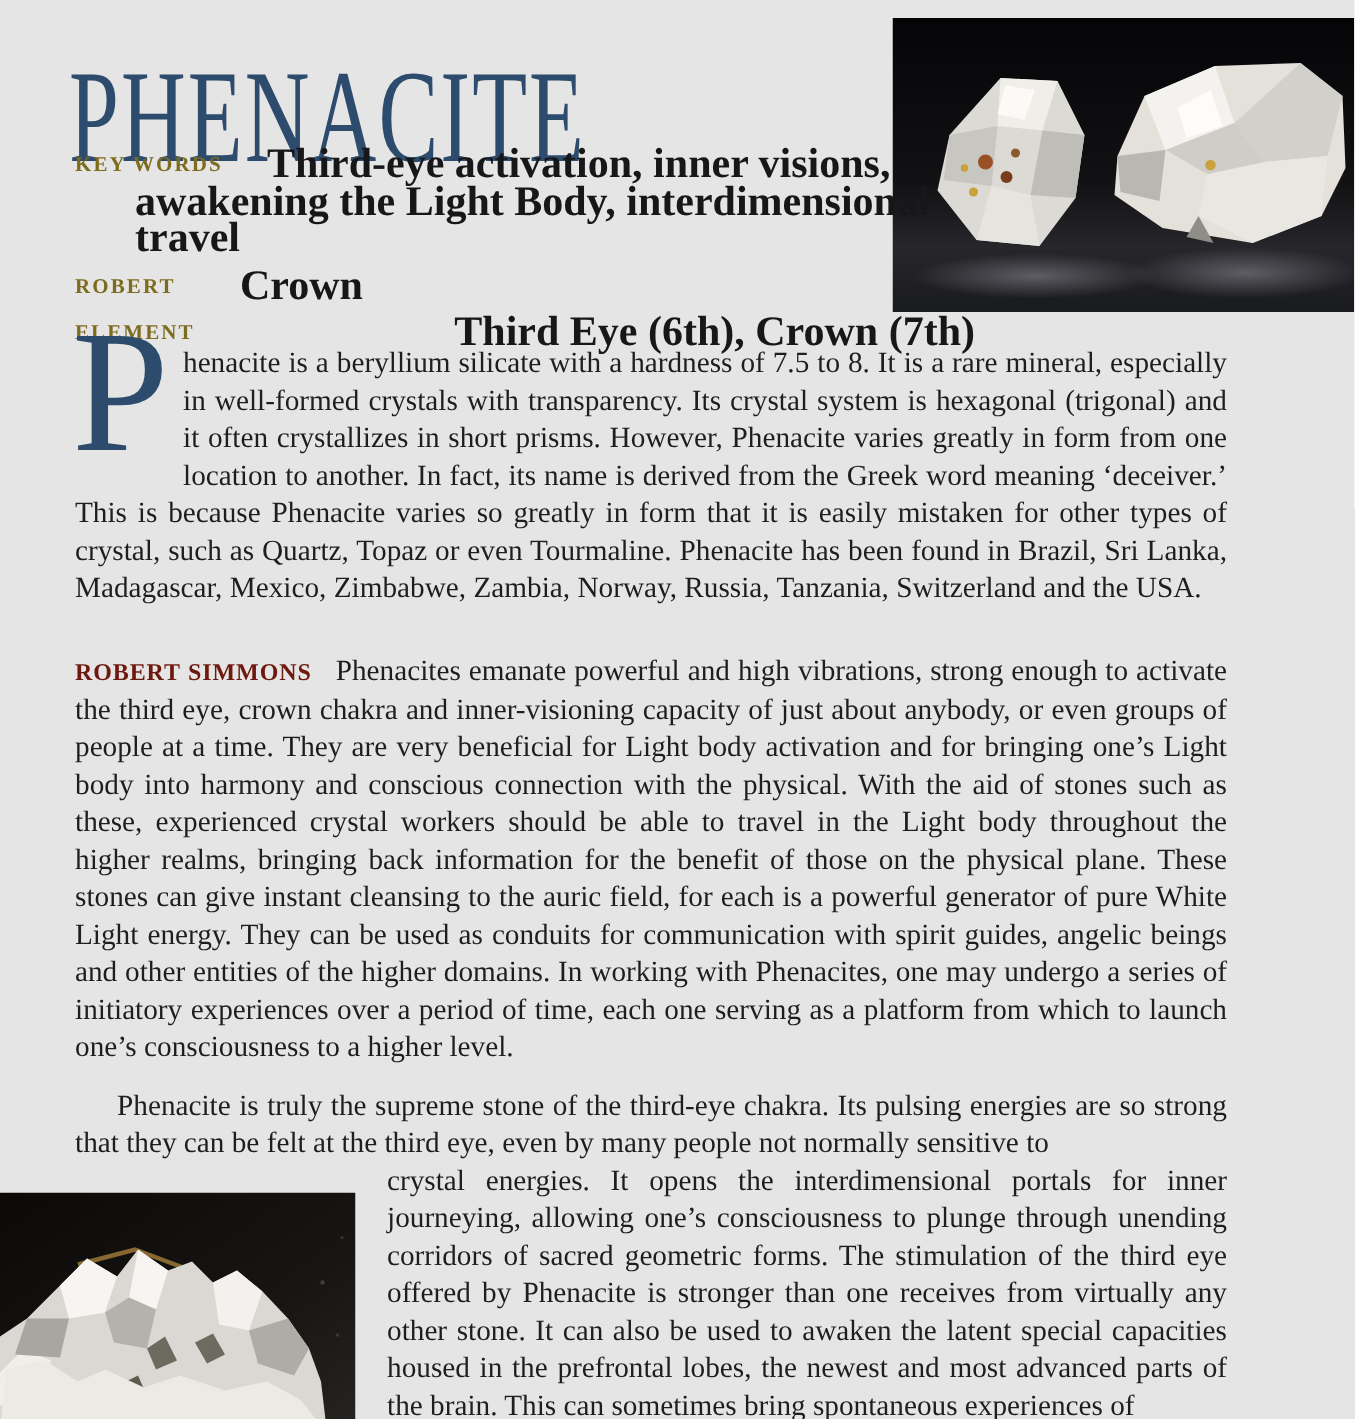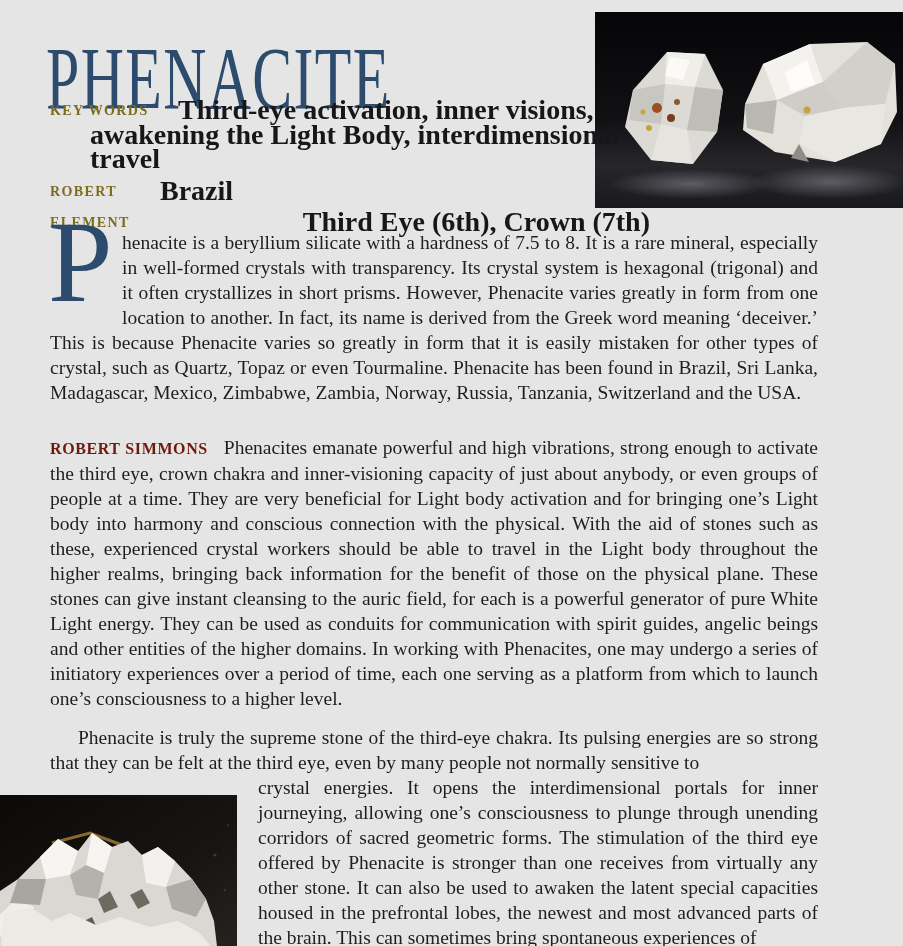--- a/index.html
+++ b/index.html
@@ -127,21 +127,21 @@
     </svg>
   </div>
 
   <div class="keyinfo">
     <div class="ki-row kw">
       <span class="ki-label">KEY WORDS</span>
       <div class="ki-value">Third-eye activation, inner visions, awakening the Light Body, interdimensional travel</div>
     </div>
     <div class="ki-row el">
       <span class="ki-label">ROBERT</span>
-      <div class="ki-value">Brazil</div>
+      <div class="ki-value">Crown</div>
     </div>
     <div class="ki-row ch">
       <span class="ki-label">ELEMENT</span>
       <div class="ki-value">Third Eye (6th), Crown (7th)</div>
     </div>
   </div>
 
   <span class="dropcap">P</span>
 
   <div class="body-col">

